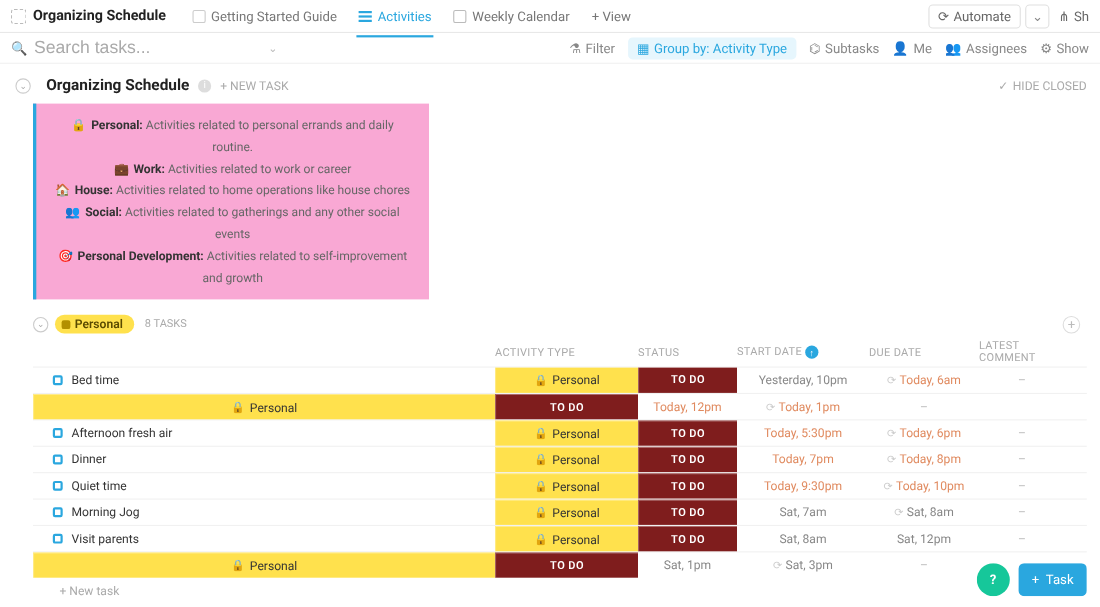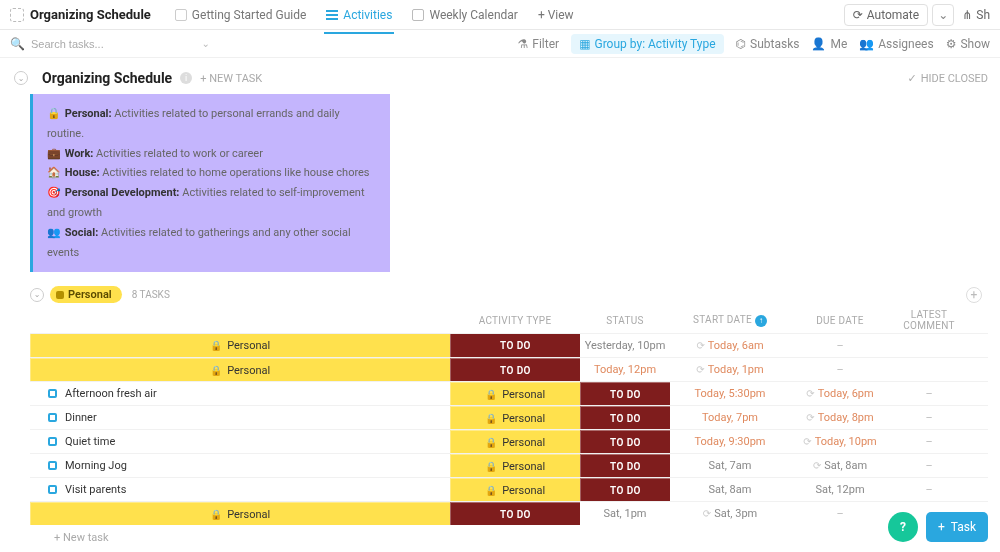--- a/index.html
+++ b/index.html
@@ -52,57 +52,57 @@
     padding:3px 8px;color:#666;cursor:pointer;
   }
   .chev-dd { border:1px solid #e0e0e0;border-radius:4px;padding:3px 5px;color:#888;cursor:pointer;margin-left:4px;}
   .share-btn { display:flex;align-items:center;gap:4px;color:#666;margin-left:8px;cursor:pointer;}
   
   .toolbar {
     display:flex;align-items:center;height:28px;padding:0 10px;
     border-bottom:1px solid #f0f0f0;
   }
   .search-wrap{display:flex;align-items:center;color:#aaa;gap:6px;width:200px;}
-  .search-input{border:none;outline:none;font-size:11px;color:#3b82f6;flex:1;}
+  .search-input{border:none;outline:none;font-size:16px;color:#3b82f6;flex:1;}
   .search-input::placeholder{color:#aaa;}
   .chev-sm{font-size:10px;color:#bbb;cursor:pointer;}
   .tool-right{margin-left:auto;display:flex;align-items:center;gap:12px;color:#888;}
   .tool-item{display:flex;align-items:center;gap:4px;cursor:pointer;}
   .group-pill{background:#e6f6fd;color:#2aa7df;border-radius:4px;padding:3px 8px;}
   
   .content{padding:8px 12px;overflow-y:auto;height:494px;}
   .sec-head{display:flex;align-items:center;gap:8px;margin:4px 0 8px 2px;}
   .sec-title{font-weight:700;font-size:14px;color:#222;}
   .info-i{width:12px;height:12px;border-radius:50%;background:#ddd;color:#fff;font-size:9px;display:inline-flex;align-items:center;justify-content:center;}
   .new-task-head{color:#aaa;font-size:11px;cursor:pointer;}
   .hide-closed{margin-left:auto;color:#aaa;font-size:11px;display:flex;align-items:center;gap:4px;cursor:pointer;}
   .legend{
     border-left:3px solid #2aa7df;
-    background:#c4b5fd;
+    background:#f9a8d4;
     padding:10px 14px;margin:4px 0 14px 18px;width:360px;
-    font-size:11px;color:#666;line-height:1.8;
+    font-size:11px;color:#666;line-height:1.8;text-align:center;
   }
   .legend b{color:#333;}
   .emoji{margin-right:4px;font-size:11px;}
 
   
   .grp{margin:8px 0 0 18px;}
   .grp-head{display:flex;align-items:center;margin-bottom:6px;}
   .collapse-caret{width:14px;height:14px;border-radius:50%;border:1px solid #ccc;color:#aaa;font-size:8px;display:flex;align-items:center;justify-content:center;margin-right:6px;cursor:pointer;}
   .grp-badge{border-radius:10px;padding:2px 10px 2px 18px;font-size:11px;font-weight:600;position:relative;cursor:pointer;}
   .grp-badge::before{content:'';position:absolute;left:6px;top:50%;transform:translateY(-50%);width:8px;height:8px;border-radius:2px;}
   .grp-personal{background:#ffe14d;color:#5a4a00;}
   .grp-personal::before{background:#b38f00;}
   .grp-count{color:#aaa;font-size:10px;margin-left:10px;}
   .add-col{margin-left:auto;width:16px;height:16px;border:1px solid #ddd;border-radius:50%;color:#bbb;display:flex;align-items:center;justify-content:center;cursor:pointer;margin-right:6px;}
 
   
   .tbl{width:100%;}
   .th{display:grid;grid-template-columns:420px 130px 90px 120px 100px 1fr 20px;align-items:center;color:#aaa;font-size:10px;letter-spacing:.3px;margin-bottom:2px;}
-  .th>div{text-align:center;}
+  .th>div{text-align:left;}
   .th .h-name{text-align:left;}
   .sort-ind{display:inline-flex;align-items:center;justify-content:center;width:12px;height:12px;border-radius:50%;background:#2aa7df;color:#fff;font-size:8px;margin-left:3px;}
   .row{display:grid;grid-template-columns:420px 130px 90px 120px 100px 1fr 20px;align-items:center;border-top:1px solid #f1f1f1;height:24px;font-size:11px;}
   .tbl .row:first-of-type{border-top:1px solid #f1f1f1;}
   .c-name{display:flex;align-items:center;gap:8px;padding-left:18px;color:#333;}
   .task-sq{width:9px;height:9px;border:2px solid #2aa7df;border-radius:2px;}
   .c-type{height:100%;display:flex;align-items:center;justify-content:center;color:#333;font-size:11px;border-left:1px solid rgba(255,255,255,.3);}
   .c-type.personal{background:#ffe14d;}
   .c-type .temoji{margin-right:4px;font-size:10px;}
   .c-status{height:100%;display:flex;align-items:center;justify-content:center;background:#7f1d1d;color:#fff;font-size:10px;font-weight:600;letter-spacing:.4px;border-left:1px solid rgba(255,255,255,.3);}
@@ -194,22 +194,22 @@
     <span class="sec-title">Organizing Schedule</span>
     <span class="info-i">i</span>
     <span class="new-task-head">+ NEW TASK</span>
     <span class="hide-closed">✓ <span>HIDE CLOSED</span></span>
   </div>
 
   <div class="legend" id="legend-box">
       <div><span class="emoji">🔒</span><b>Personal:</b> <span>Activities related to personal errands and daily routine.</span></div>
       <div><span class="emoji">💼</span><b>Work:</b> <span>Activities related to work or career</span></div>
       <div><span class="emoji">🏠</span><b>House:</b> <span>Activities related to home operations like house chores</span></div>
+      <div><span class="emoji">👥</span><b>Social:</b> <span>Activities related to gatherings and any other social events</span></div>
       <div><span class="emoji">🎯</span><b>Personal Development:</b> <span>Activities related to self-improvement and growth</span></div>
-      <div><span class="emoji">👥</span><b>Social:</b> <span>Activities related to gatherings and any other social events</span></div>
     </div>
 
   <div id="groups-mount">
       <div class="grp">
     <div class="grp-head">
       <span class="collapse-caret">⌄</span>
       <span class="grp-badge grp-personal">Personal</span>
       <span class="grp-count">8 TASKS</span>
       <span class="add-col">+</span>
     </div>
@@ -218,20 +218,24 @@
         <div class="h-name"></div>
         <div>ACTIVITY TYPE</div>
         <div>STATUS</div>
         <div>START DATE<span class="sort-ind">↑</span></div>
         <div>DUE DATE</div>
         <div>LATEST COMMENT</div>
         <div></div>
       </div>
       <div class="rows">
             <div class="row">
+      <div class="c-name">
+        <span class="task-sq"></span>
+        <span>Bed time</span>
+      </div>
       <div class="c-type personal"><span class="temoji">🔒</span>Personal</div>
       <div class="c-status">TO DO</div>
       <div class="c-date ">Yesterday, 10pm</div>
       <div class="c-date soon"><span class="rec">⟳</span>Today, 6am</div>
       <div class="c-comment">–</div>
       <div></div>
             </div>
             <div class="row">
       <div class="c-type personal"><span class="temoji">🔒</span>Personal</div>
       <div class="c-status">TO DO</div>

